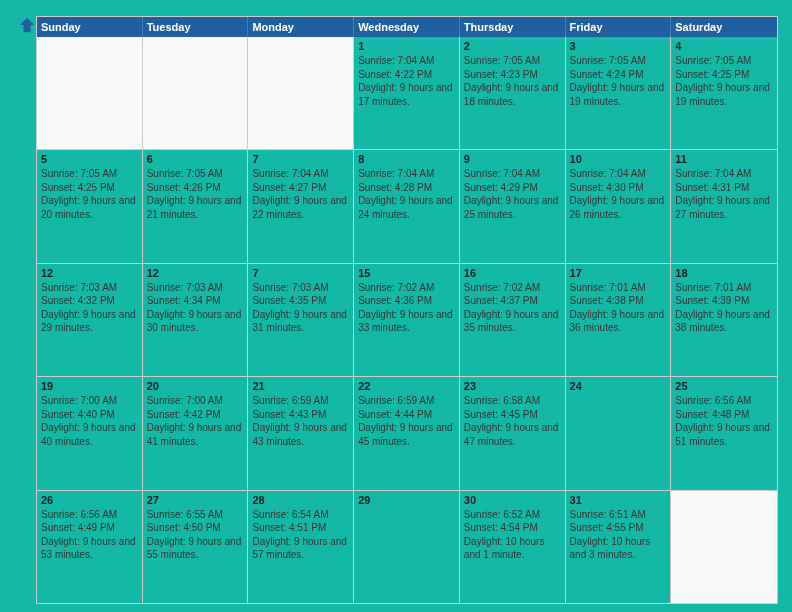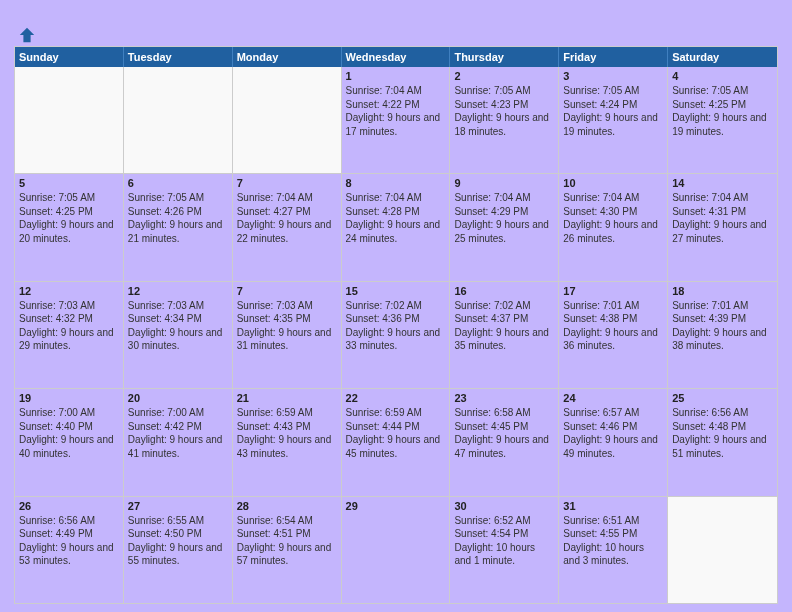--- a/index.html
+++ b/index.html
@@ -6,24 +6,24 @@
     body {
       font-family: Arial, sans-serif;
       background: #fff;
       width: 792px;
       height: 612px;
       overflow: hidden;
     }
     .page {
       width: 792px;
       height: 612px;
-      background: #c4b5fd;
-      display: flex;
-      flex-direction: column;
-      padding: 26px 14px 8px 14px;
+      background: #14b8a6;
+      display: flex;
+      flex-direction: row;
+      padding: 16px 14px 8px 14px;
     }
     .header {
       display: flex;
       justify-content: space-between;
       align-items: flex-start;
       margin-bottom: 6px;
     }
     .logo-area {
       display: flex;
       flex-direction: column;
@@ -188,21 +188,21 @@
           </div>
           <div class="cal-cell">
             <span class="day-num">9</span>
             <div class="cell-info">Sunrise: 7:04 AM<br>Sunset: 4:29 PM<br>Daylight: 9 hours and 25 minutes.</div>
           </div>
           <div class="cal-cell">
             <span class="day-num">10</span>
             <div class="cell-info">Sunrise: 7:04 AM<br>Sunset: 4:30 PM<br>Daylight: 9 hours and 26 minutes.</div>
           </div>
           <div class="cal-cell">
-            <span class="day-num">14</span>
+            <span class="day-num">11</span>
             <div class="cell-info">Sunrise: 7:04 AM<br>Sunset: 4:31 PM<br>Daylight: 9 hours and 27 minutes.</div>
           </div>
         </div>
         <div class="cal-row">
           <div class="cal-cell">
             <span class="day-num">12</span>
             <div class="cell-info">Sunrise: 7:03 AM<br>Sunset: 4:32 PM<br>Daylight: 9 hours and 29 minutes.</div>
           </div>
           <div class="cal-cell">
             <span class="day-num">12</span>
@@ -245,21 +245,20 @@
           <div class="cal-cell">
             <span class="day-num">22</span>
             <div class="cell-info">Sunrise: 6:59 AM<br>Sunset: 4:44 PM<br>Daylight: 9 hours and 45 minutes.</div>
           </div>
           <div class="cal-cell">
             <span class="day-num">23</span>
             <div class="cell-info">Sunrise: 6:58 AM<br>Sunset: 4:45 PM<br>Daylight: 9 hours and 47 minutes.</div>
           </div>
           <div class="cal-cell">
             <span class="day-num">24</span>
-            <div class="cell-info">Sunrise: 6:57 AM<br>Sunset: 4:46 PM<br>Daylight: 9 hours and 49 minutes.</div>
           </div>
           <div class="cal-cell">
             <span class="day-num">25</span>
             <div class="cell-info">Sunrise: 6:56 AM<br>Sunset: 4:48 PM<br>Daylight: 9 hours and 51 minutes.</div>
           </div>
         </div>
         <div class="cal-row">
           <div class="cal-cell">
             <span class="day-num">26</span>
             <div class="cell-info">Sunrise: 6:56 AM<br>Sunset: 4:49 PM<br>Daylight: 9 hours and 53 minutes.</div>

